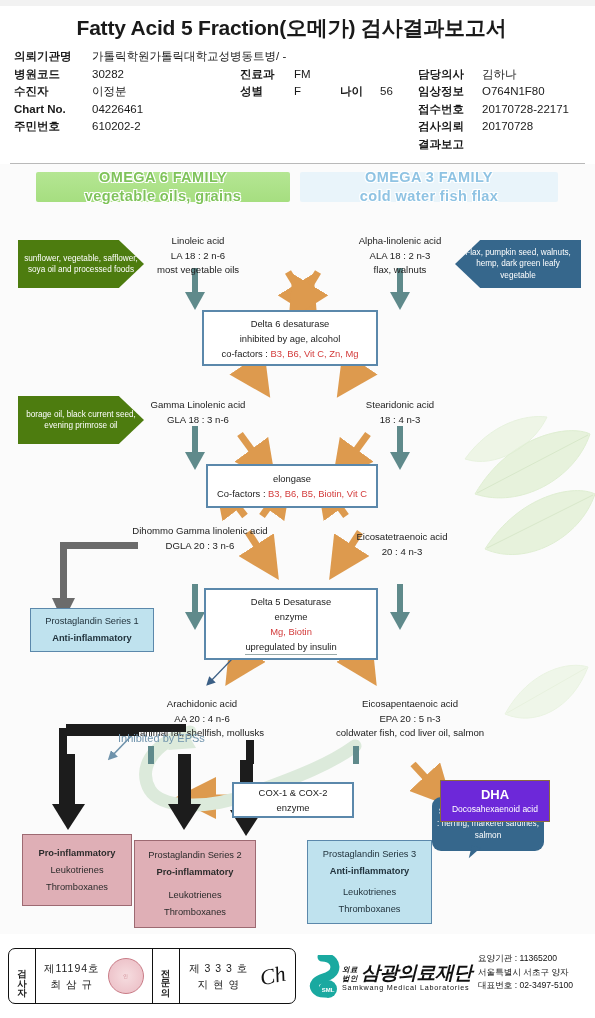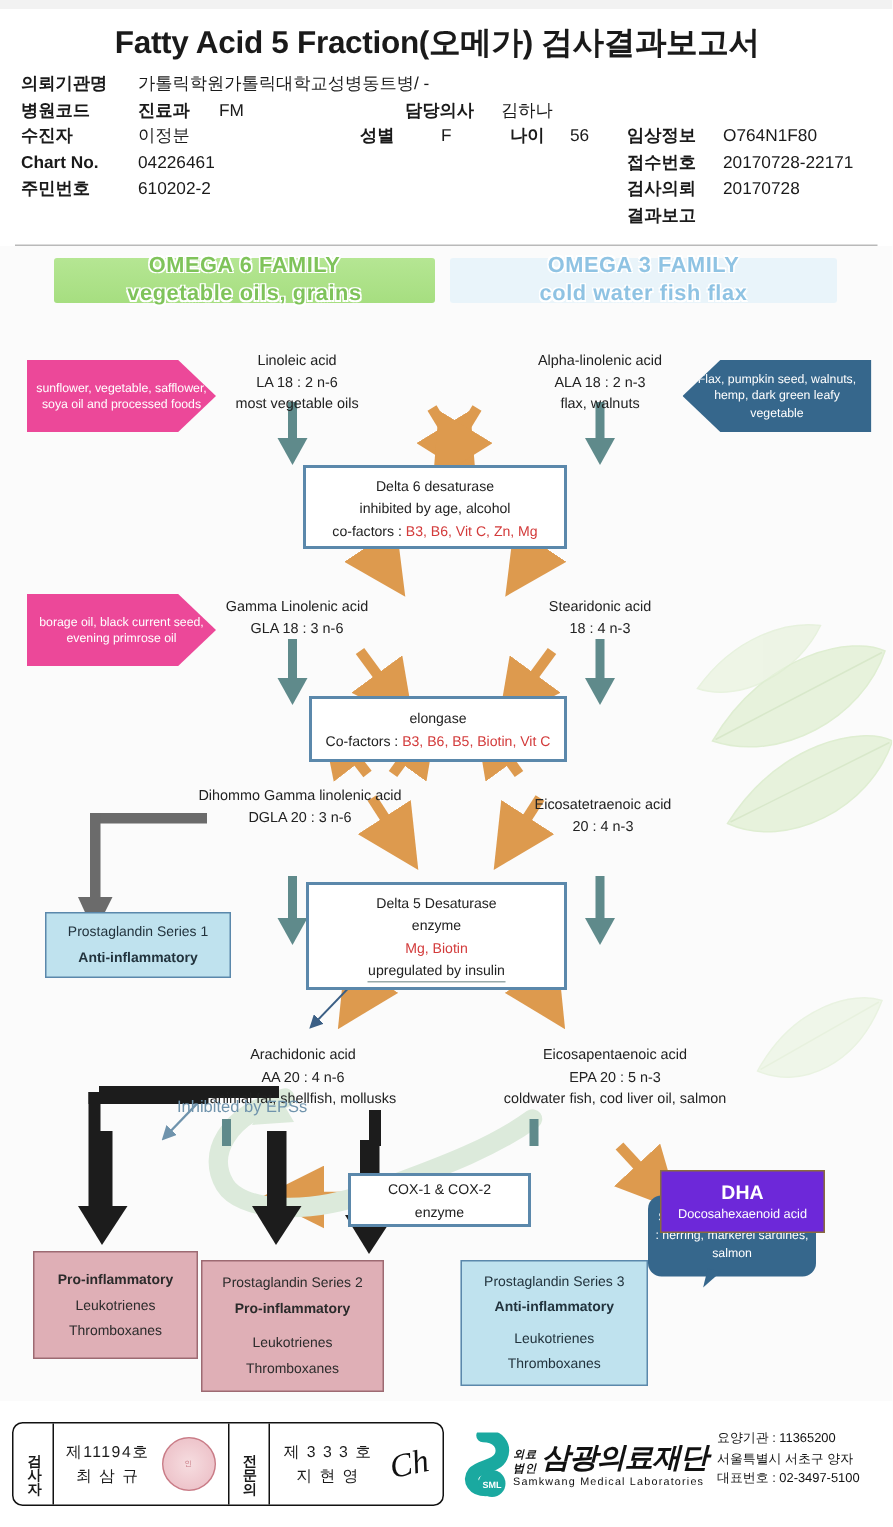--- a/index.html
+++ b/index.html
@@ -27,21 +27,21 @@
   .diagram{position:relative;width:595px;height:770px;background:#fbfbfb;overflow:hidden;}
   .band{position:absolute;top:8px;height:30px;border-radius:2px;display:flex;align-items:center;justify-content:center;flex-direction:column;}
   .band .l1,.band .l2{font-size:14.5px;font-weight:bold;letter-spacing:0.4px;line-height:19px;}
   #band6{left:36px;width:254px;background:linear-gradient(180deg,#b5e693 0%,#a6de80 100%);}
   #band6 .l1,#band6 .l2{color:#7fc35a;text-shadow:-1px -1px 0 #fff,1px -1px 0 #fff,-1px 1px 0 #fff,1px 1px 0 #fff;}
   #band3{left:300px;width:258px;background:#e9f4fa;}
   #band3 .l1,#band3 .l2{color:#8fc3e3;text-shadow:-1px -1px 0 #fff,1px -1px 0 #fff,-1px 1px 0 #fff,1px 1px 0 #fff;}
 
   
   .chev{position:absolute;color:#fff;font-size:8.2px;line-height:11.5px;text-align:center;display:flex;align-items:center;justify-content:center;padding:4px 6px;box-sizing:border-box;}
-  .chev-r{background:#ec4899;clip-path:polygon(0 0,80% 0,100% 50%,80% 100%,0 100%);}
+  .chev-r{background:#4d7c0f;clip-path:polygon(0 0,80% 0,100% 50%,80% 100%,0 100%);}
   .chev-l{background:#36678c;clip-path:polygon(20% 0,100% 0,100% 100%,20% 100%,0 50%);}
   #chevA{left:18px;top:76px;width:126px;height:48px;}
   #chevB{left:18px;top:232px;width:126px;height:48px;}
   #chevC{left:455px;top:76px;width:126px;height:48px;}
 
   
   .node{position:absolute;text-align:center;font-size:9.6px;line-height:14.5px;color:#222;white-space:nowrap;}
 
   
   .ebox{position:absolute;background:#fff;border:2.5px solid #5b88ab;box-sizing:border-box;text-align:center;font-size:9.4px;line-height:15px;color:#222;display:flex;flex-direction:column;justify-content:center;}
@@ -95,20 +95,21 @@
 
   <div class="meta">
 
     <div class="meta-row">
       <span class="lbl c1">의뢰기관명</span>
       <span class="val wide-val">가톨릭학원가톨릭대학교성병동트병/ -</span>
     </div>
 
     <div class="meta-row">
       <span class="lbl c1">병원코드</span>
+      <span class="val c1v">30282</span>
       <span class="c2">진료과</span>
       <span class="val c2v">FM</span>
       <span class="c3"></span>
       <span class="c3v"></span>
       <span class="c4">담당의사</span>
       <span class="val c4v">김하나</span>
     </div>
 
     <div class="meta-row">
       <span class="lbl c1">수진자</span>

